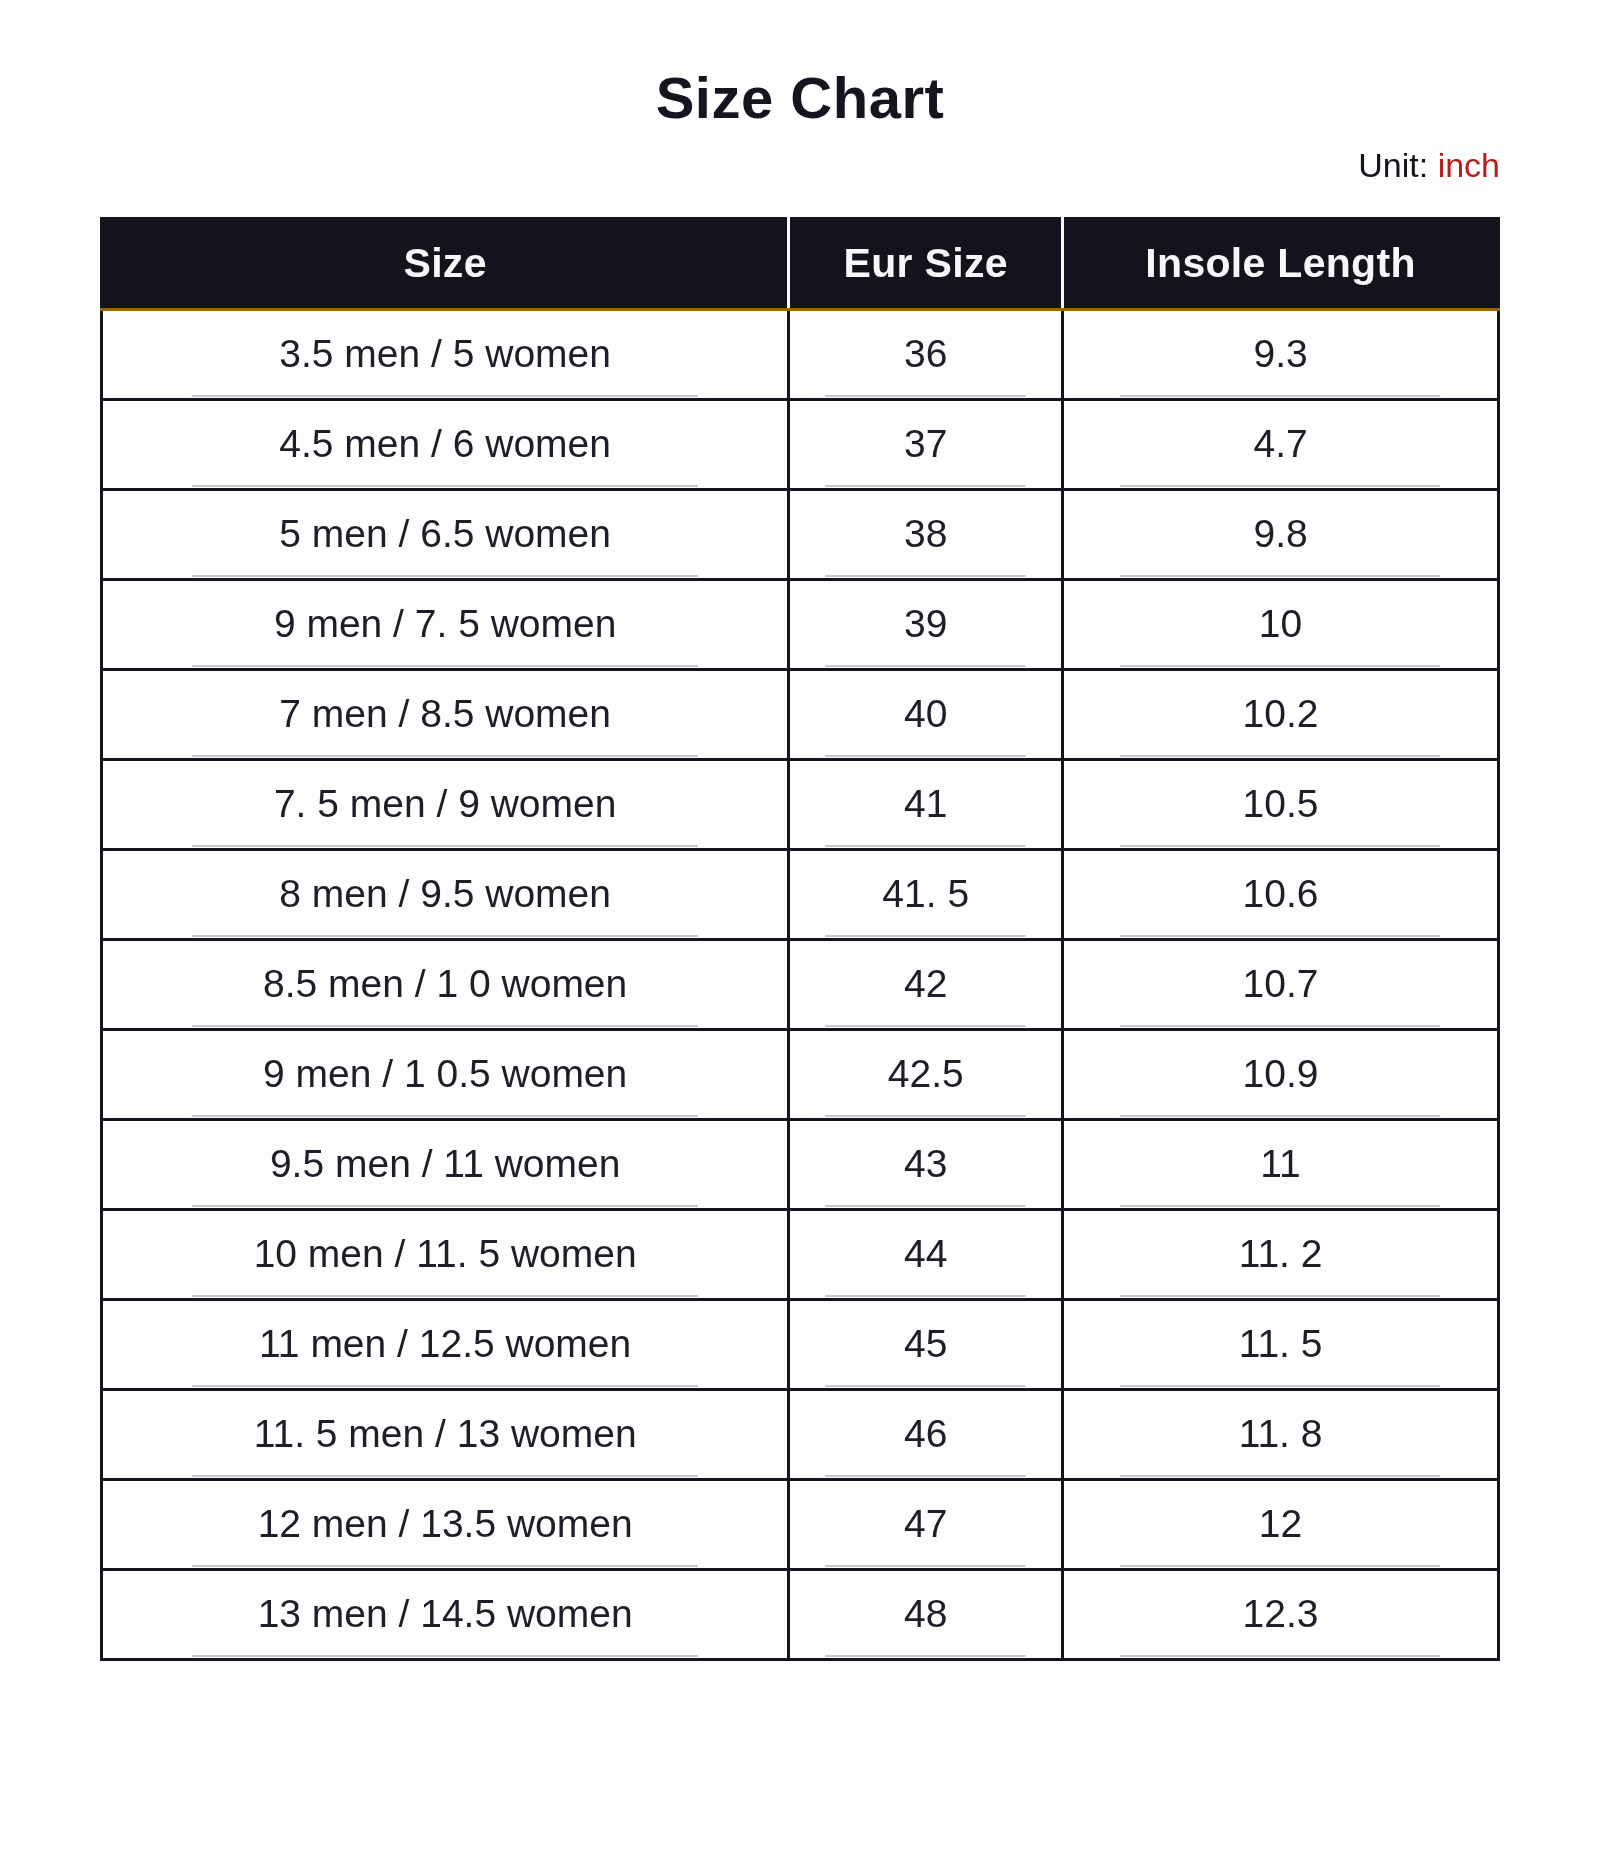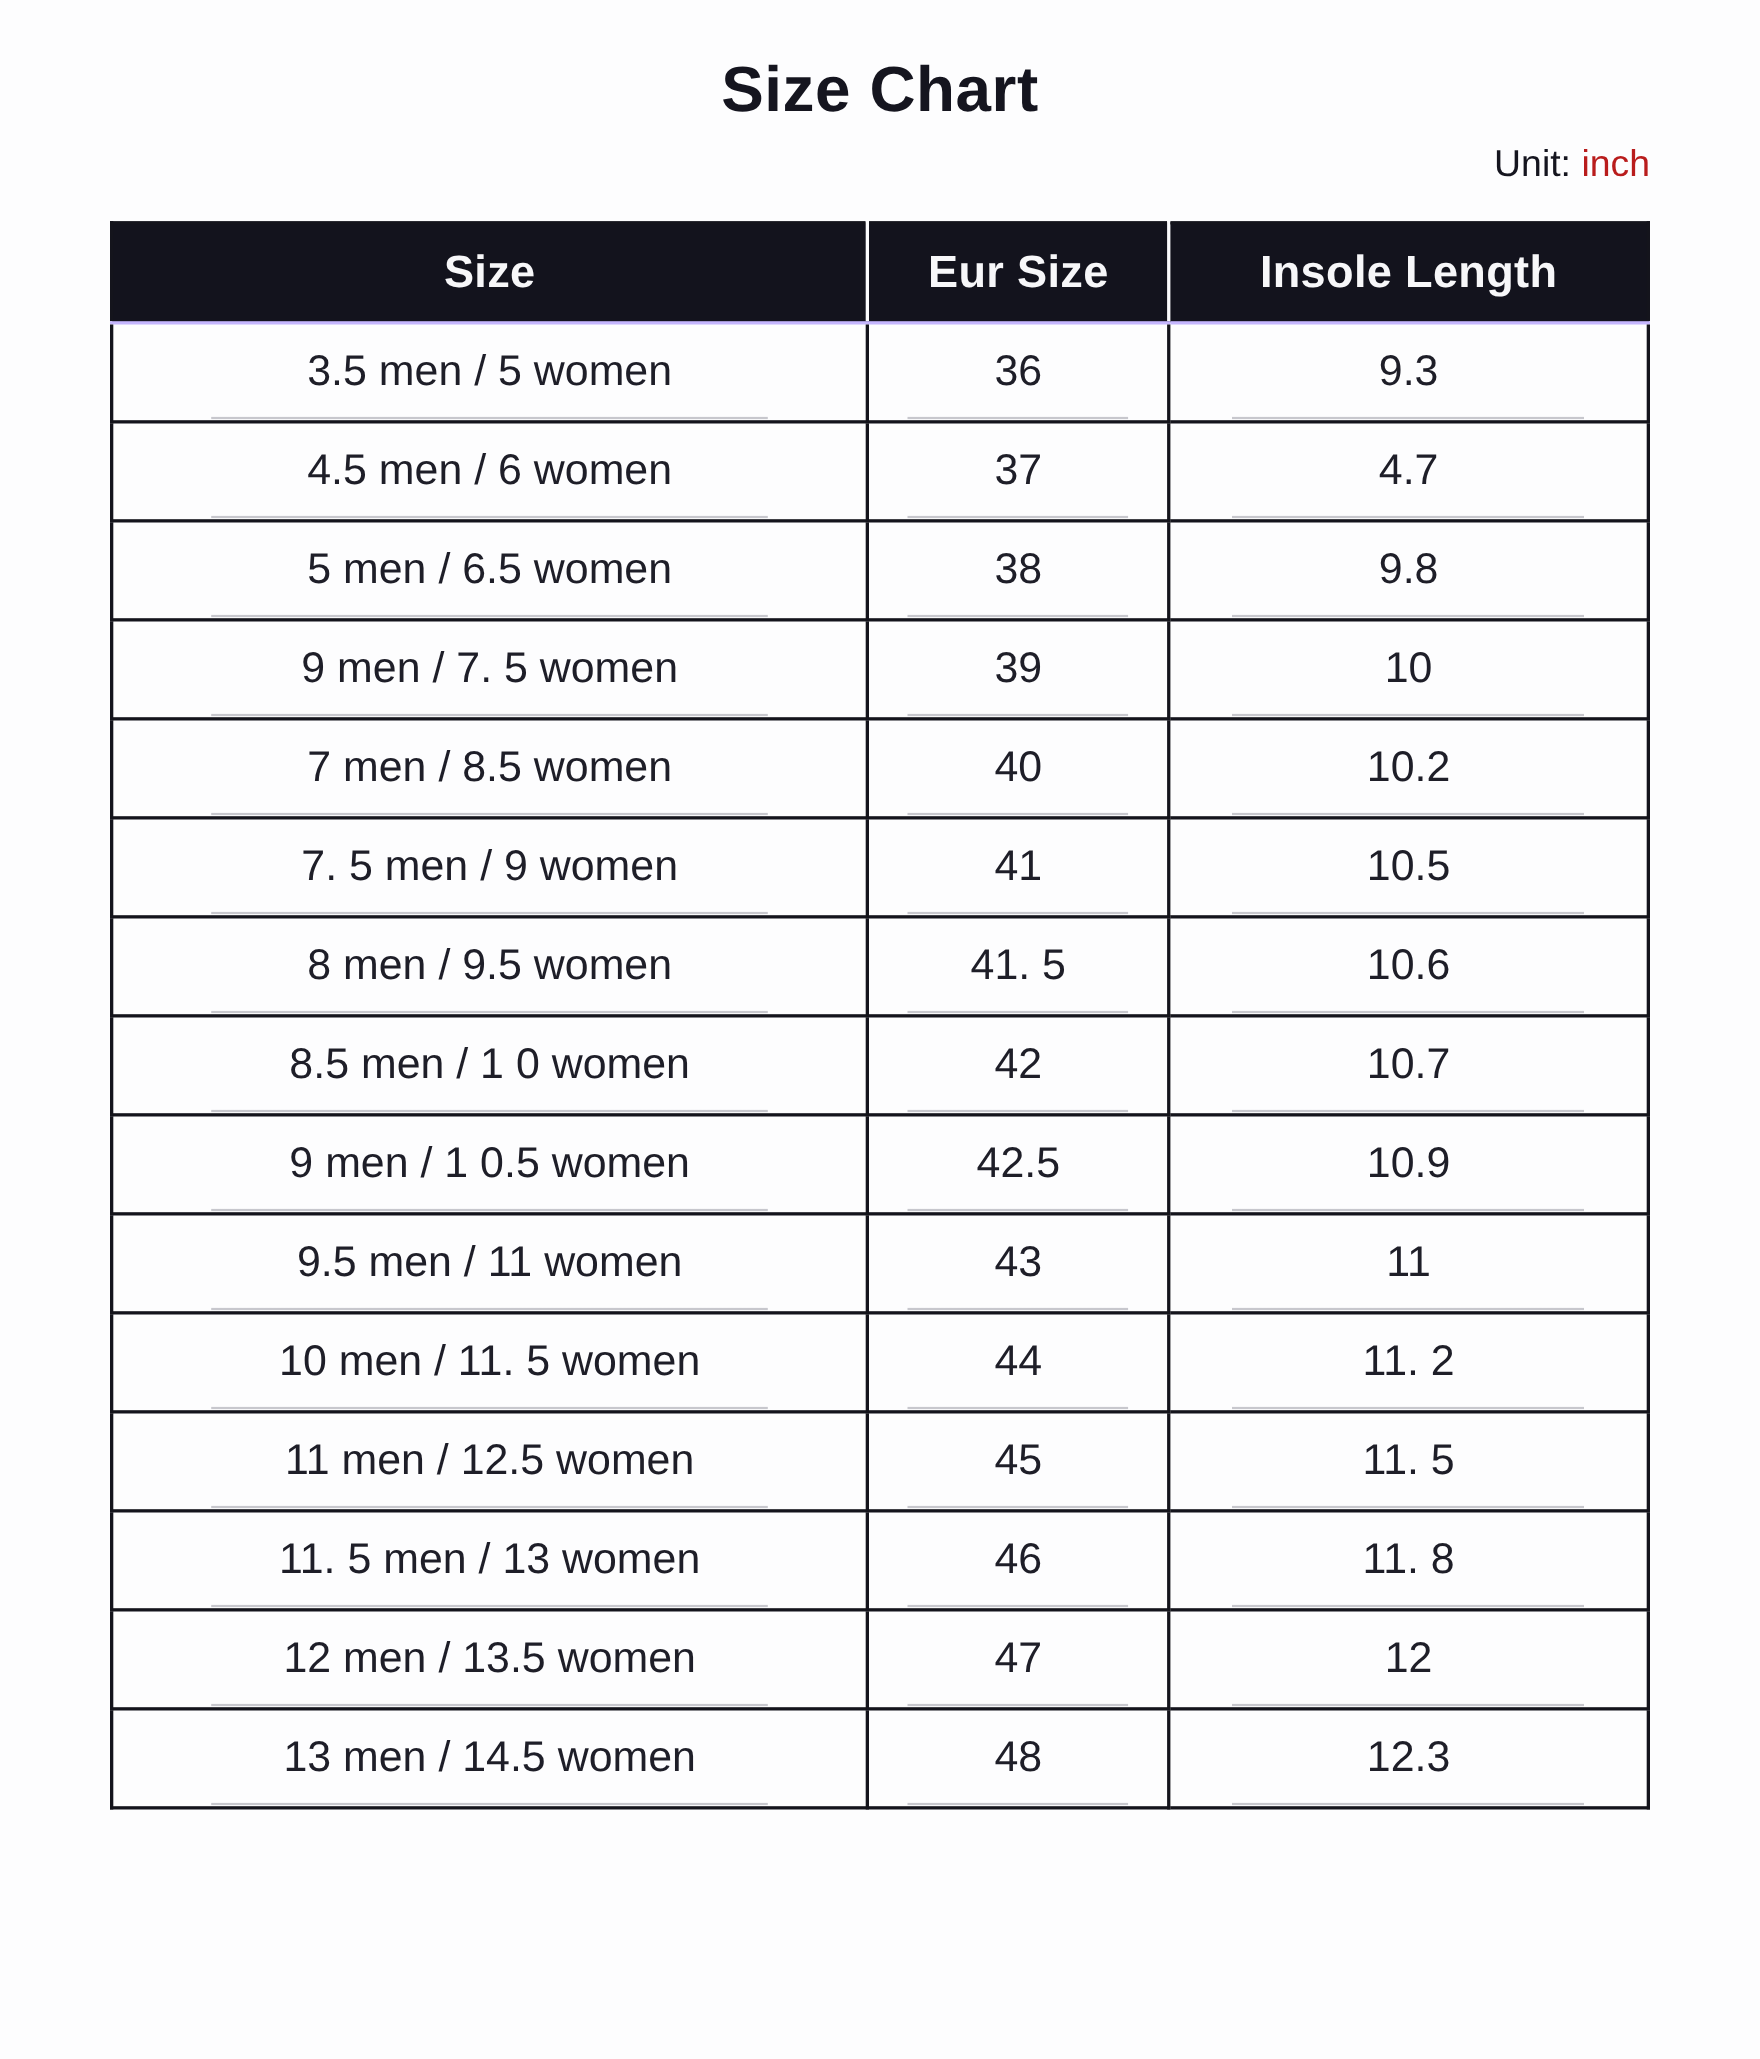--- a/index.html
+++ b/index.html
@@ -10,21 +10,21 @@
   }
   .page {
     position: relative;
     width: 1600px;
     height: 1872px;
     background: #fdfdfe;
     overflow: hidden;
   }
   .title {
     margin: 0;
-    padding-top: 49px;
+    padding-top: 65px;
     text-align: center;
     font-size: 58px;
     line-height: 1.15;
     font-weight: 800;
     letter-spacing: 0.5px;
     color: #15151f;
   }
   .unit-line {
     width: 1400px;
     margin: 14px auto 0 100px;
@@ -48,21 +48,21 @@
   col.c3 { width: 31.2%; }
 
   .size-table th {
     background: #13131d;
     color: #f7f7f9;
     font-size: 41px;
     font-weight: 700;
     height: 86px;
     text-align: center;
     vertical-align: middle;
-    border-bottom: 3px solid #c4b5fd;
+    border-bottom: 3px solid #a16207;
     letter-spacing: 0.3px;
   }
   .size-table th + th {
     border-left: 3px solid #fbfbfd;
   }
   .size-table td {
     border: 3px solid #14141c;
     font-size: 39px;
     font-weight: 400;
     color: #1e1e28;

